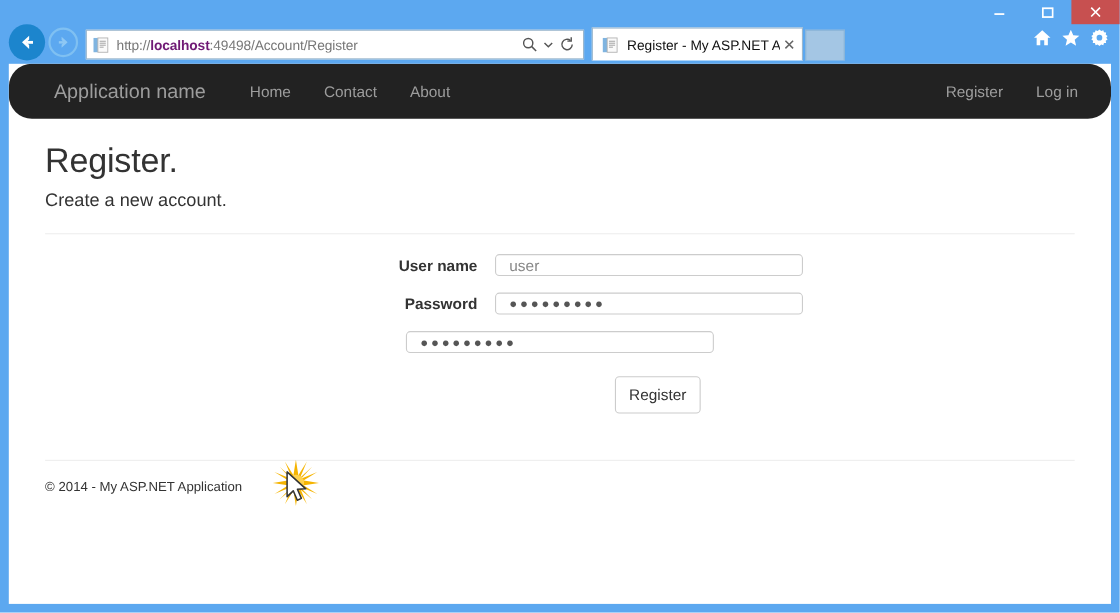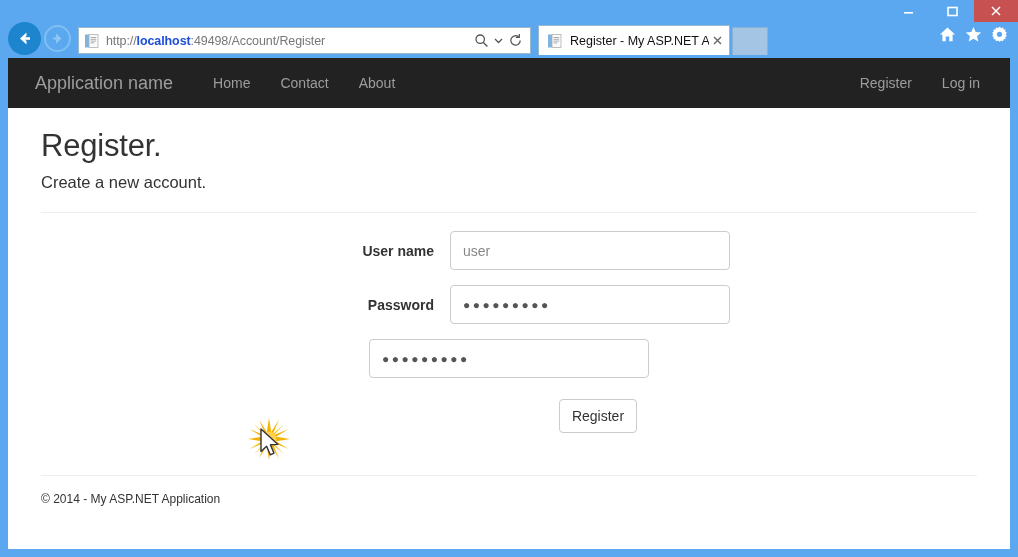--- a/index.html
+++ b/index.html
@@ -66,21 +66,21 @@
     padding: 0 4px 0 5px;
   }
   #page-icon { width: 16px; height: 16px; flex: 0 0 16px; margin-right: 6px; }
   #url-text {
     flex: 1 1 auto;
     font-size: 12.5px;
     color: #777777;
     white-space: nowrap; overflow: hidden;
     letter-spacing: -0.1px;
   }
-  #url-text b { color: #1d4ed8; font-weight: bold; }
+  #url-text b { color: #701a75; font-weight: bold; }
   .addr-icon {
     flex: 0 0 auto;
     display:flex; align-items:center; justify-content:center;
     width: 22px; height: 22px;
     color: #555;
   }
 
   
   #tab-active {
     position: absolute; left: 538px; top: 3px;
@@ -127,21 +127,22 @@
     background: #ffffff;
     overflow: hidden;
   }
 
   
   #navbar {
     height: 50px;
     background: #222222;
     display: flex;
     align-items: center;
-    padding: 0 0 0 12px;
+    padding: 0 0 0 26px;
+    border-radius: 21px;
   }
   #brand {
     font-size: 18px;
     color: #9D9D9D;
     padding: 0 15px;
     white-space: nowrap;
   }
   #nav-left { display: flex; margin-left: 10px; }
   #nav-right { display: flex; margin-left: auto; margin-right: 15px; }
   .nav-link {
@@ -185,21 +186,21 @@
   .form-label {
     width: 162px;
     text-align: right;
     padding-right: 16px;
     font-size: 14px;
     font-weight: bold;
     color: #333333;
   }
   .form-control {
     width: 280px;
-    height: 39px;
+    height: 20px;
     border: 1px solid #CCCCCC;
     border-radius: 4px;
     background: #ffffff;
     padding: 0 12px;
     font-size: 14px;
     color: #555555;
     display: flex;
     align-items: center;
     font-family: "Liberation Sans", sans-serif;
   }

